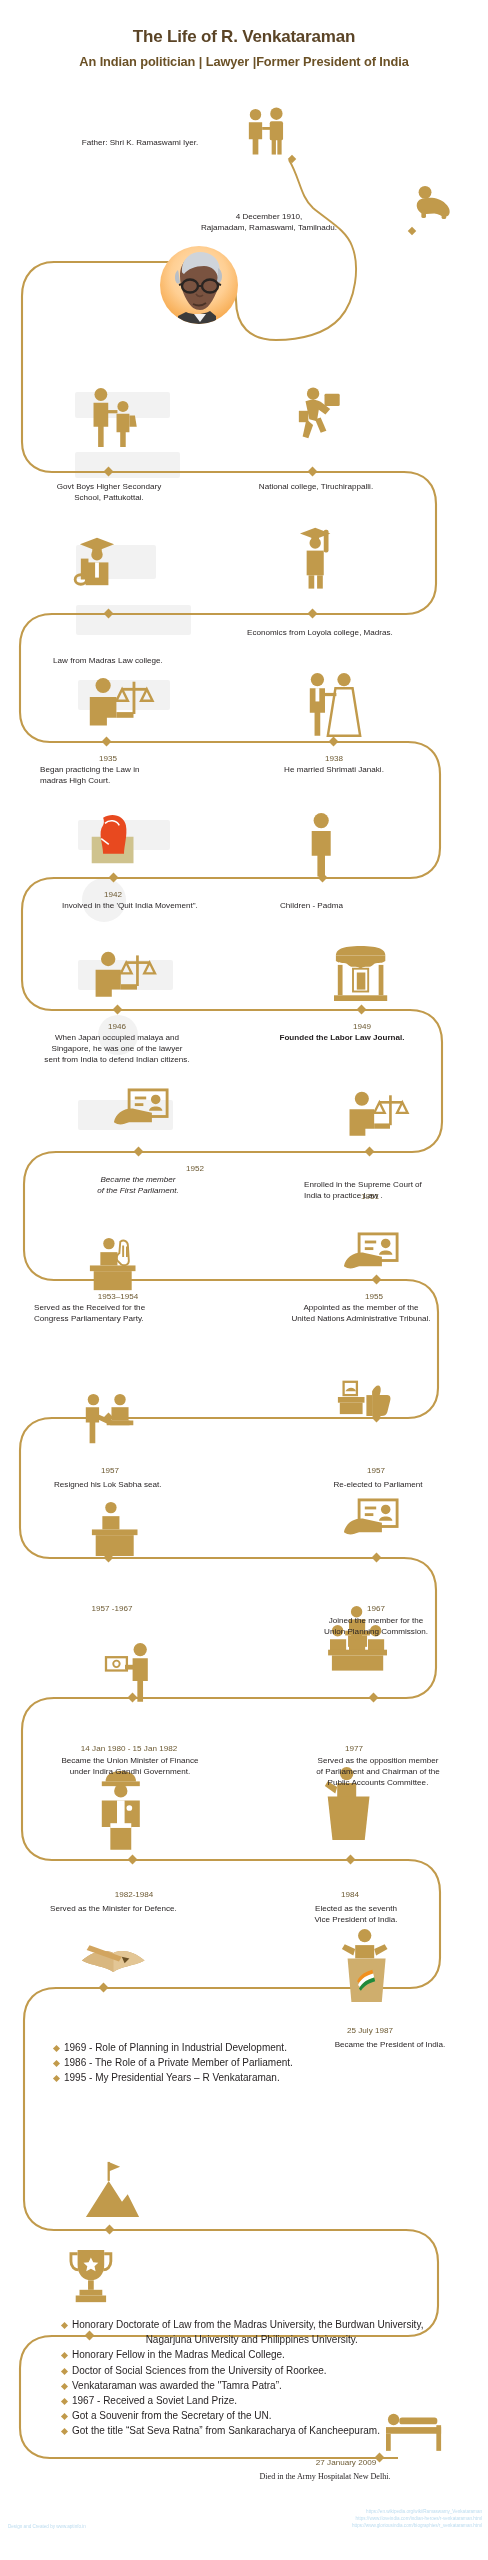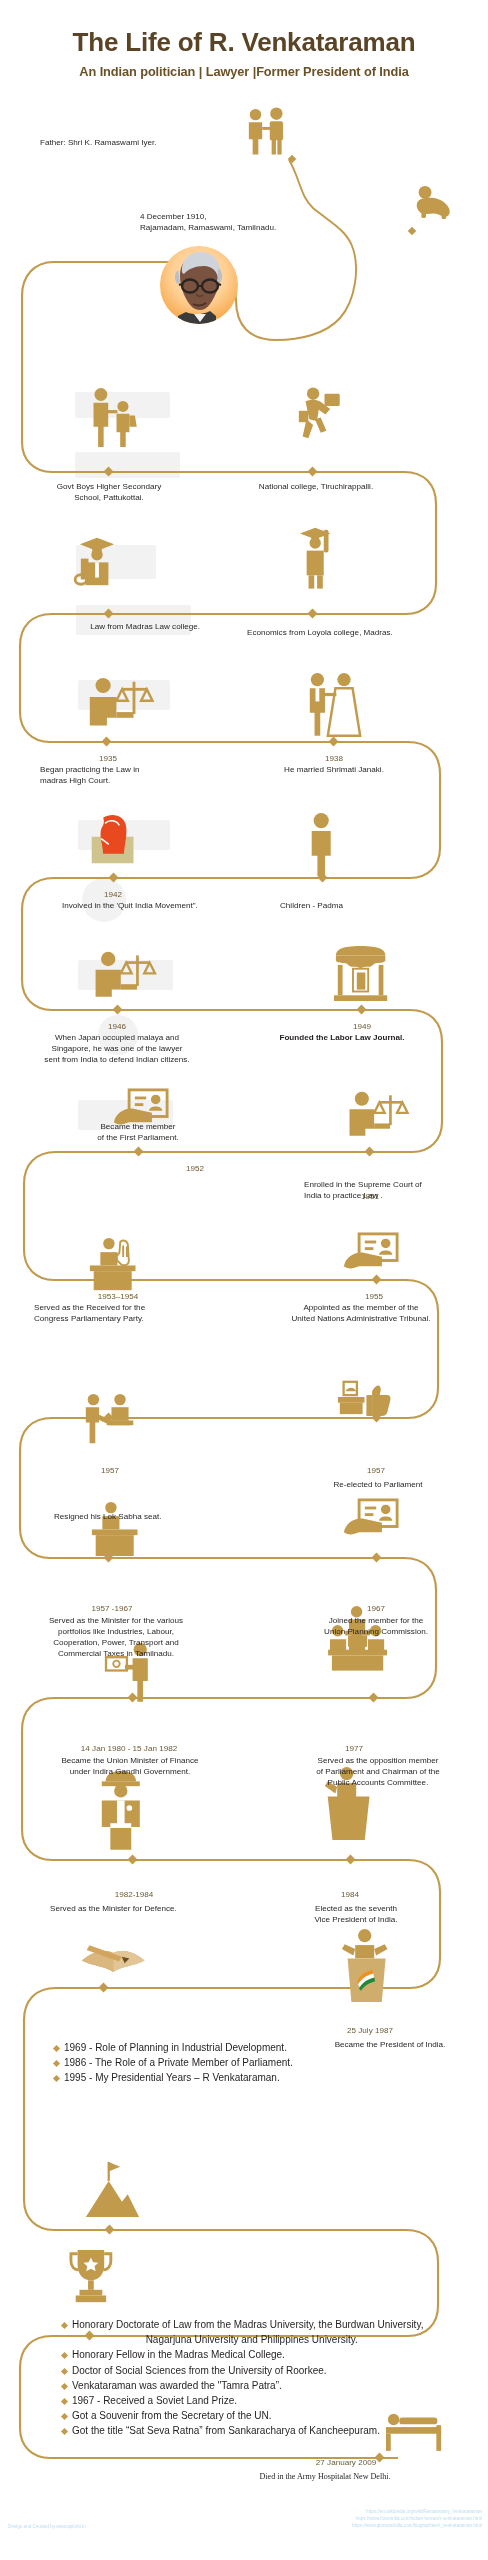--- a/index.html
+++ b/index.html
@@ -13,35 +13,35 @@
   #page{
     position:relative;
     width:488px;
     height:2560px;
     overflow:hidden;
     background:#ffffff;
   }
   
   .hdr{position:absolute;left:0;top:0;width:488px;text-align:center;}
   .hdr-title{
-    font-size:26px;font-weight:bold;color:#5b4426;letter-spacing:-0.2px;
+    font-size:17px;font-weight:bold;color:#5b4426;letter-spacing:-0.2px;
     margin-top:28px;line-height:1.1;
   }
   .hdr-sub{
     font-size:12.8px;font-weight:bold;color:#6b5126;margin-top:7px;letter-spacing:-0.1px;
   }
 
   
   #track{position:absolute;left:0;top:0;}
 
   
   .t{position:absolute;font-size:8.1px;line-height:1.34;color:#231f20;}
   .t.c{text-align:center;}
   .t.l{text-align:left;}
-  .t.r{text-align:left;}
+  .t.r{text-align:center;}
   .yr{font-size:8.1px;color:#6d5a33;line-height:1.3;}
 
   
   .blist{position:absolute;font-size:10px;line-height:1.52;color:#231f20;}
   .blist .row{white-space:nowrap;}
   .dia{display:inline-block;width:5px;height:5px;background:#c19a4b;
        transform:rotate(45deg);margin-right:5px;position:relative;top:0px;}
 
   
   .portrait{
@@ -470,21 +470,21 @@
   </div>
 
   <div class="t c" style="left:18px;top:482px;width:182px;">
     <span>Govt Boys Higher Secondary</span><br>
     <span>School, Pattukottai.</span>
   </div>
   <div class="t c" style="left:218px;top:482px;width:196px;">
     <span>National college, Tiruchirappalli.</span>
   </div>
 
-  <div class="t c" style="left:16px;top:622px;width:184px;text-align:right;">
+  <div class="t c" style="left:16px;top:656px;width:184px;">
     <span>Law from Madras Law college.</span>
   </div>
   <div class="t c" style="left:214px;top:628px;width:212px;">
     <span>Economics from Loyola college, Madras.</span>
   </div>
 
   <div class="t c" style="left:38px;top:754px;width:140px;">
     <span class="yr">1935</span>
   </div>
   <div class="t l" style="left:40px;top:765px;width:170px;">
@@ -519,21 +519,21 @@
   <div class="t c" style="left:270px;top:1022px;width:184px;">
     <span class="yr">1949</span>
   </div>
   <div class="t c" style="left:244px;top:1033px;width:196px;font-weight:bold;">
     <span>Founded the Labor Law Journal.</span>
   </div>
 
   <div class="t c" style="left:72px;top:1164px;width:132px;text-align:right;">
     <span class="yr">1952</span>
   </div>
-  <div class="t c" style="left:56px;top:1122px;width:164px;">
+  <div class="t c" style="left:56px;top:1175px;width:164px;font-style:italic;">
     <span>Became the member</span><br>
     <span>of the First Parliament.</span>
   </div>
   <div class="t c" style="left:302px;top:1164px;width:136px;margin-top:28px;">
     <span class="yr">1951</span>
   </div>
   <div class="t l" style="left:304px;top:1180px;width:180px;">
     <span>Enrolled in the Supreme Court of</span><br>
     <span>India to practice Law .</span>
   </div>
@@ -549,38 +549,32 @@
     <span class="yr">1955</span>
   </div>
   <div class="t c" style="left:238px;top:1303px;width:246px;">
     <span>Appointed as the member of the</span><br>
     <span>United Nations Administrative Tribunal.</span>
   </div>
 
   <div class="t c" style="left:46px;top:1466px;width:128px;">
     <span class="yr">1957</span>
   </div>
-  <div class="t l" style="left:54px;top:1480px;width:200px;margin-top:32px;">
+  <div class="t l" style="left:54px;top:1480px;width:200px;">
     <span>Resigned his Lok Sabha seat.</span>
   </div>
   <div class="t c" style="left:312px;top:1466px;width:128px;">
     <span class="yr">1957</span>
   </div>
   <div class="t c" style="left:304px;top:1480px;width:148px;">
     <span>Re-elected to Parliament</span>
   </div>
 
   <div class="t c" style="left:48px;top:1604px;width:128px;">
     <span class="yr">1957 -1967</span>
-  </div>
-  <div class="t c" style="left:8px;top:1616px;width:216px;">
-    <span>Served as the Minister for the various</span><br>
-    <span>portfolios like Industries, Labour,</span><br>
-    <span>Cooperation, Power, Transport and</span><br>
-    <span>Commercial Taxes in Tamilnadu.</span>
   </div>
   <div class="t c" style="left:312px;top:1604px;width:128px;">
     <span class="yr">1967</span>
   </div>
   <div class="t c" style="left:278px;top:1616px;width:196px;">
     <span>Joined the member for the</span><br>
     <span>Union Planning Commission.</span>
   </div>
 
   <div class="t c" style="left:36px;top:1744px;width:186px;">

